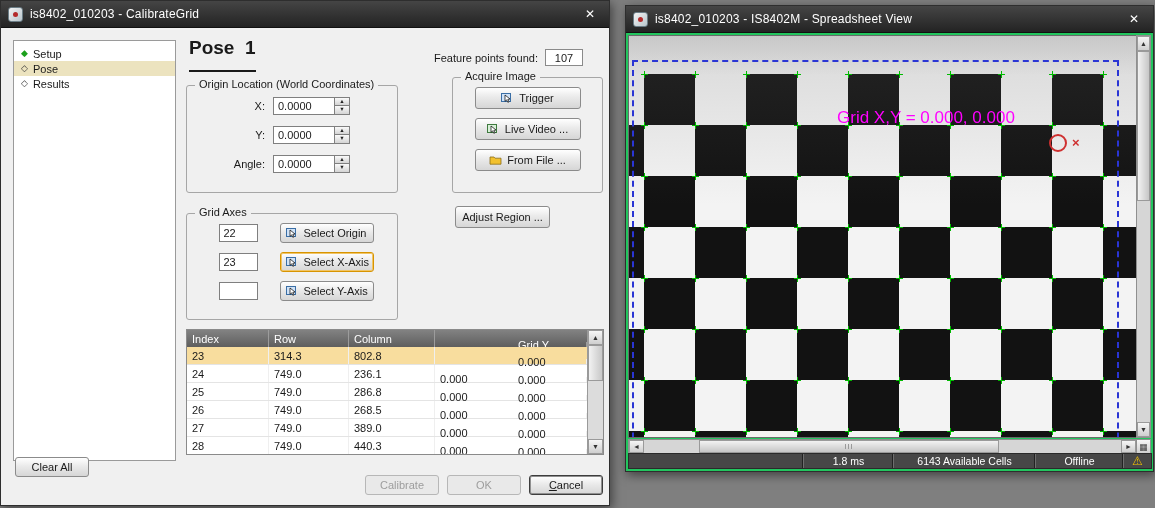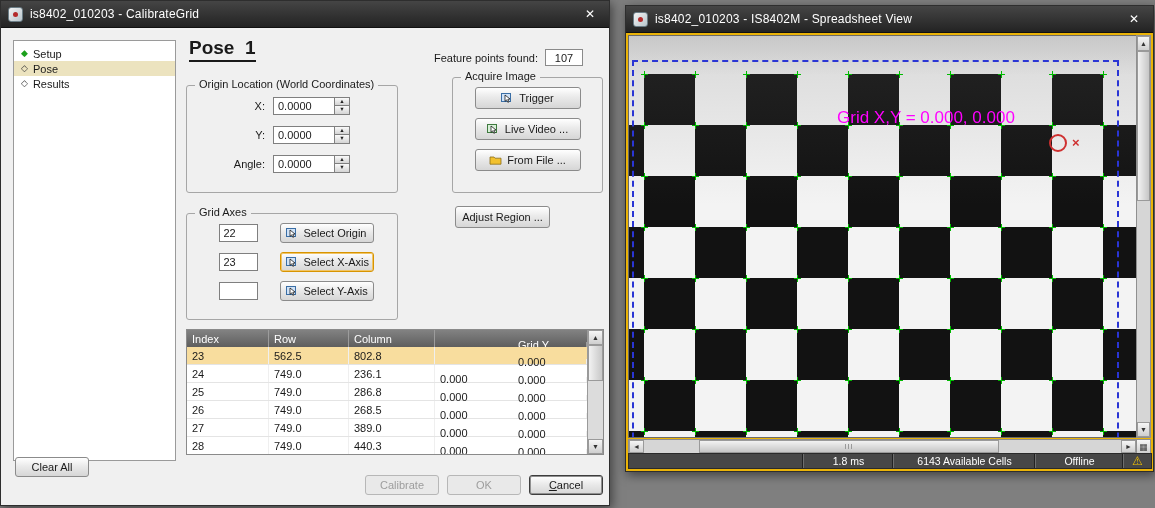--- a/index.html
+++ b/index.html
@@ -4,21 +4,21 @@
 <style>
   * { margin:0; padding:0; box-sizing:border-box; }
   html,body { background:#5f5f5f; }
   .stage {
     position:relative; width:1155px; height:508px; background:#7f7f7f;
     font-family:"Liberation Sans", sans-serif; overflow:hidden; color:#1a1a1a;
   }
   
   .win { position:absolute; border:1px solid #2e2e2e; box-shadow:2px 3px 10px rgba(0,0,0,.5); background:#f0f0f0; }
   .win-calib { left:0; top:0; width:610px; height:506px; }
-  .win-sheet { left:625px; top:5px; width:529px; height:467px; background:#eab308; }
+  .win-sheet { left:625px; top:5px; width:529px; height:467px; background:#22c55e; }
   .titlebar {
     height:27px; background:linear-gradient(#454545,#232323);
     display:flex; align-items:center; padding:0 7px; color:#fff; font-size:12px;
     border-bottom:1px solid #111;
   }
   .title-text { flex:1; margin-left:7px; letter-spacing:.2px; white-space:nowrap; overflow:hidden; }
   .close-btn { width:24px; height:20px; display:flex; align-items:center; justify-content:center;
     color:#fff; font-size:12px; cursor:pointer; }
   .app-icon { width:15px; height:15px; border-radius:3px; background:linear-gradient(135deg,#f3f3f3,#b9c6cc); position:relative; border:1px solid #6b7d86; }
   .app-icon::after { content:""; position:absolute; left:4px; top:4px; width:5px; height:5px; border-radius:50%; background:#b42b2b; }
@@ -28,21 +28,21 @@
     background:#fff; border:1px solid #9a9a9a; padding-top:5px; font-size:11px;
   }
   .tree-item { display:flex; align-items:center; height:15px; padding-left:7px; gap:5px; cursor:default; }
   .tree-item.selected { background:#ece3bf; }
   .dm { font-size:9px; line-height:1; }
   .dm-green { color:#1ca01c; }
   .dm-hollow { color:#3a3a3a; }
 
   .main { position:absolute; left:183px; top:32px; width:423px; height:428px; }
   .pose-heading { position:absolute; left:5px; top:4px; font-size:19px; font-weight:bold; white-space:pre;
-    border-bottom:2px solid #1a1a1a; padding-bottom:1px; }
+    border-bottom:2px solid #1a1a1a; padding-bottom:11px; }
   .fp-row { position:absolute; top:16px; right:24px; display:flex; align-items:center; gap:7px; font-size:11px; }
   .fp-value { width:38px; height:17px; background:#fff; border:1px solid #8a8a8a;
     display:flex; align-items:center; justify-content:center; font-size:11px; }
 
   .groupbox { position:absolute; border:1px solid #a6a6a6; border-radius:3px; }
   .gb-title { position:absolute; top:-8px; left:8px; background:#f0f0f0; padding:0 4px; font-size:11px; white-space:nowrap; }
 
   .gb-origin { left:2px; top:52px; width:212px; height:108px; }
   .orow { display:flex; align-items:center; margin:10px 12px 0 0; height:19px; }
   .orow .olabel { width:78px; text-align:right; margin-right:8px; font-size:11px; }
@@ -271,21 +271,21 @@
           <div class="thead">
             <span class="hcell c0">Index</span>
             <span class="hcell c1">Row</span>
             <span class="hcell c2">Column</span>
             <span class="hcell c3">Grid X</span>
             <span class="hcell c4">Grid Y</span>
           </div>
           <div id="pose-table-body">
               <div class="trow sel">
                 <span class="tcell c0">23</span>
-                <span class="tcell c1">562.5</span>
+                <span class="tcell c1">314.3</span>
                 <span class="tcell c2">802.8</span>
                 <span class="tcell c3">0.000</span>
                 <span class="tcell c4">0.000</span>
               </div>
               <div class="trow">
                 <span class="tcell c0">24</span>
                 <span class="tcell c1">749.0</span>
                 <span class="tcell c2">236.1</span>
                 <span class="tcell c3">0.000</span>
                 <span class="tcell c4">0.000</span>

